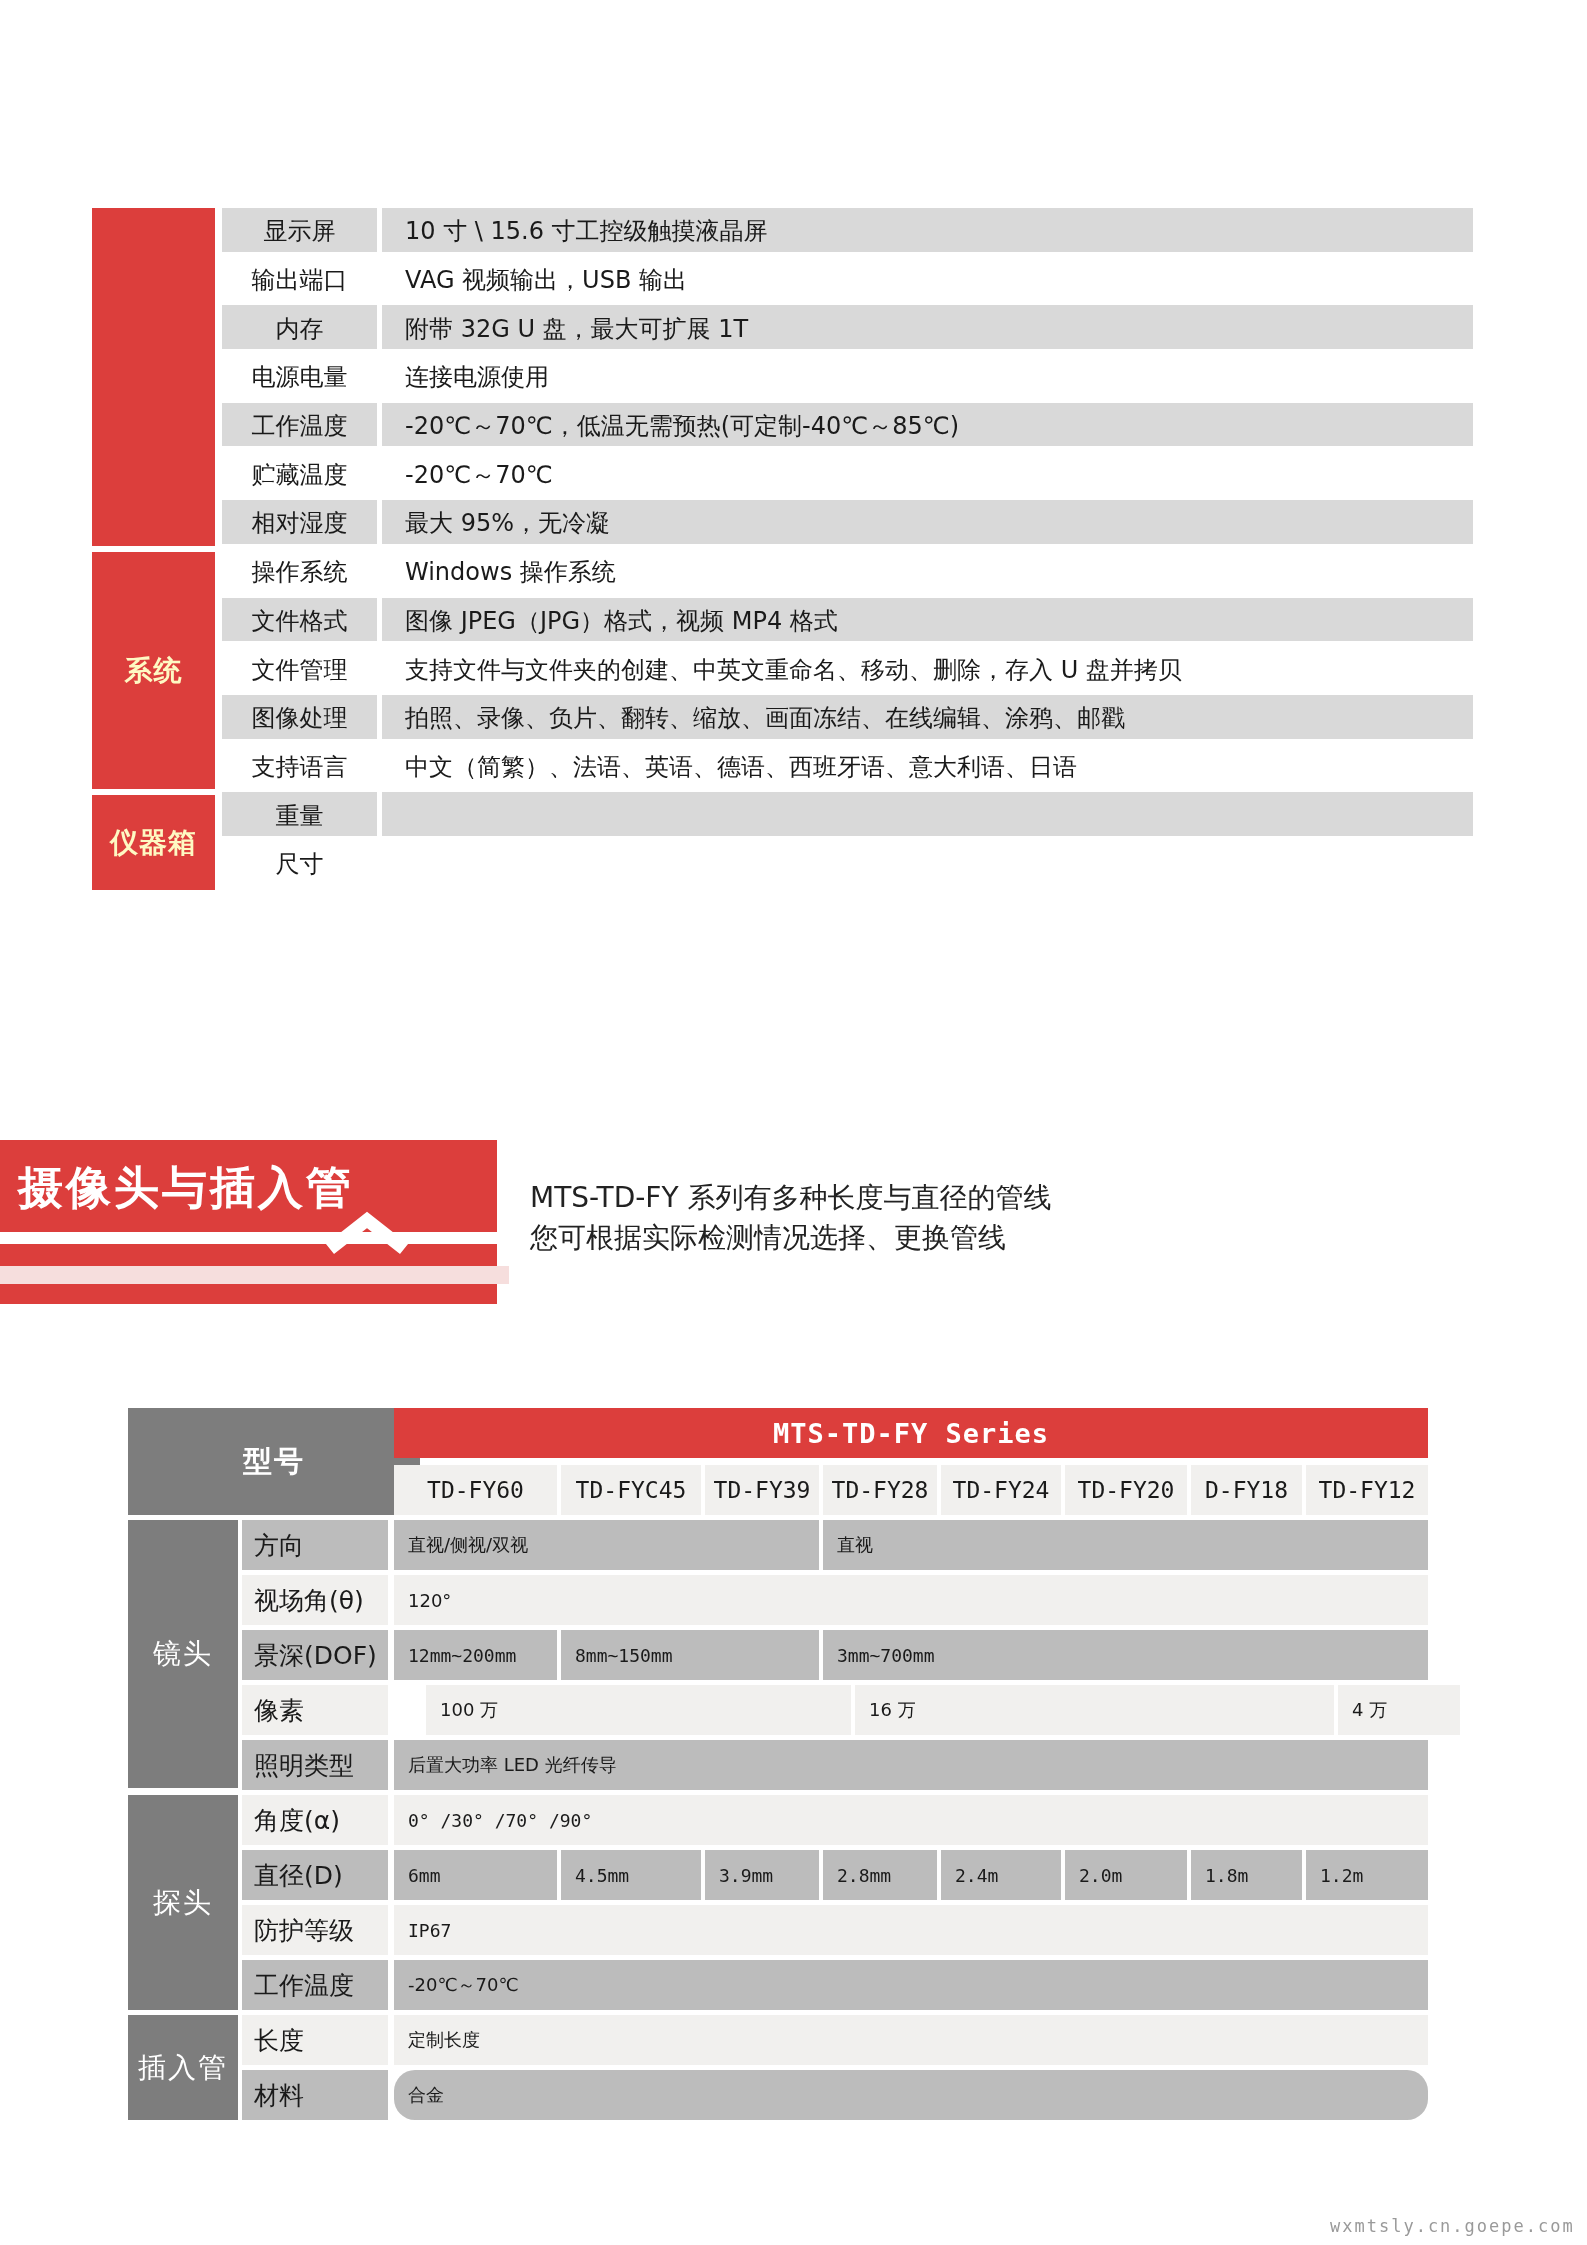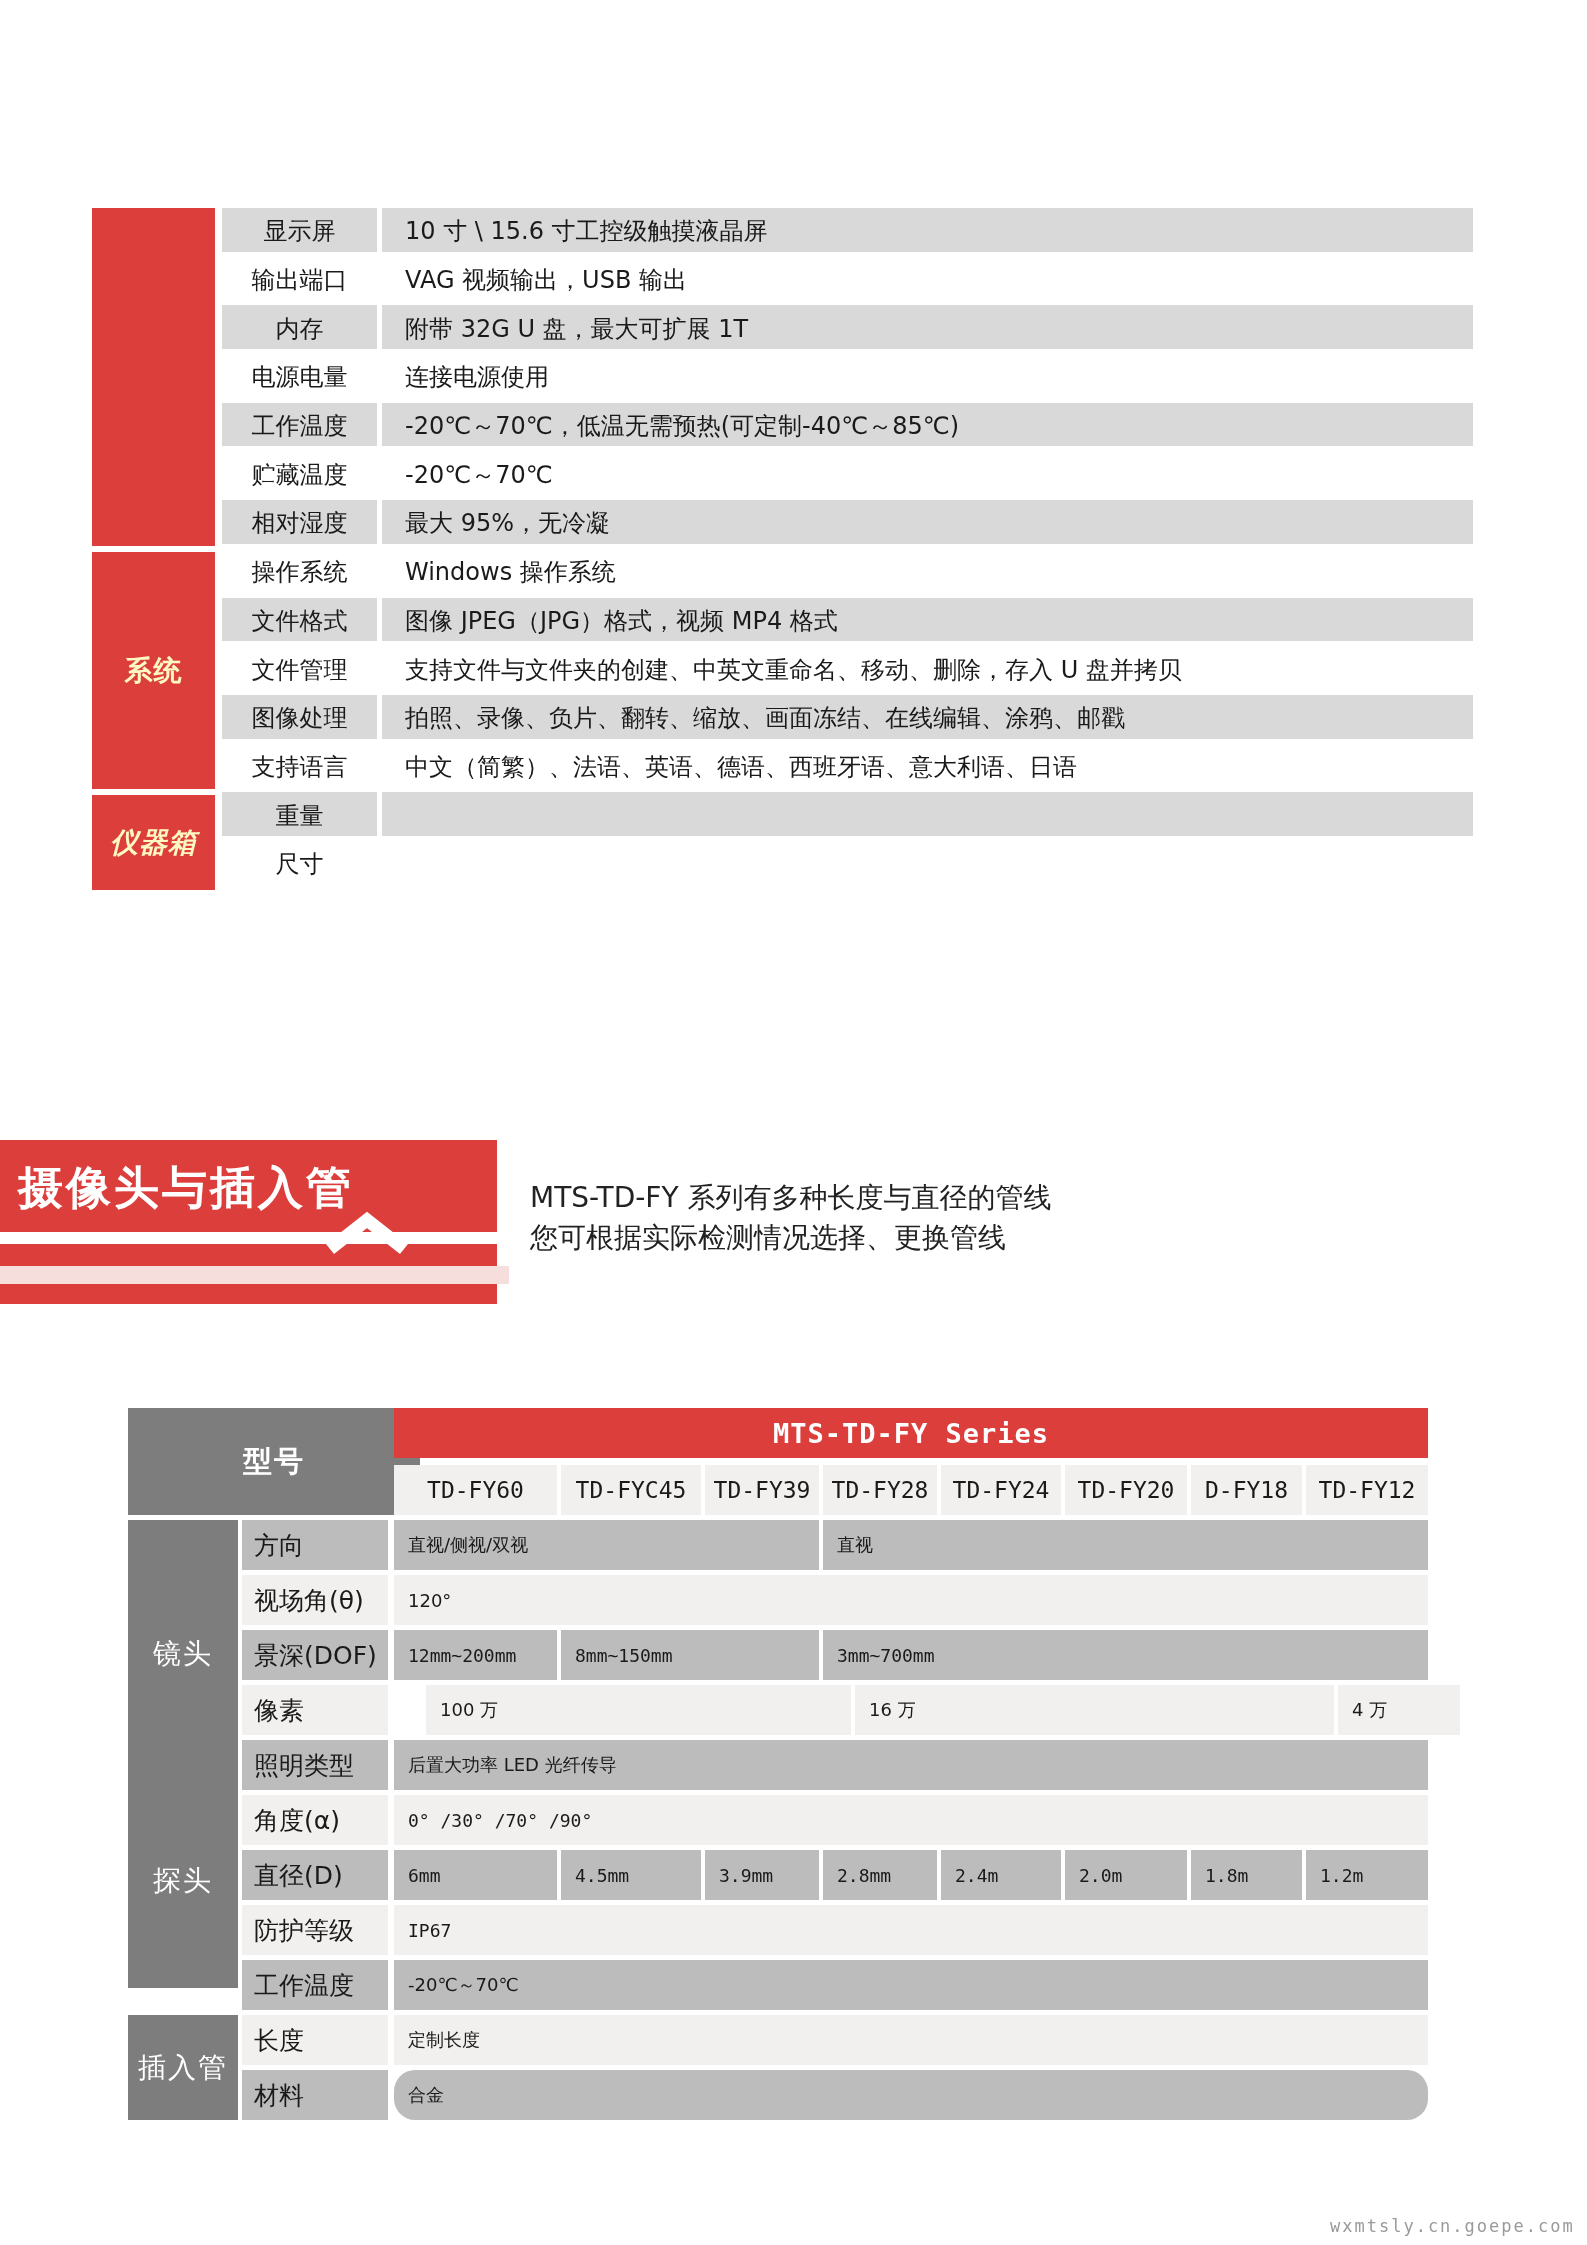--- a/index.html
+++ b/index.html
@@ -64,21 +64,21 @@
 
 <div class="page">
 
   <div class="spec-table">
     <div class="spec-sidebar" style="top:1px;height:338px;">
       <span></span>
     </div>
     <div class="spec-sidebar" style="top:345px;height:237px;">
       <span>系统</span>
     </div>
-    <div class="spec-sidebar" style="top:588px;height:95px;font-style:italic;">
+    <div class="spec-sidebar" style="top:588px;height:95px;">
       <span>仪器箱</span>
     </div>
 
     <div class="spec-rows">
       <div class="t1-row shade">
         <div class="t1-label">显示屏</div>
           <div class="t1-gap"></div>
         <div class="t1-value">10 寸 \ 15.6 寸工控级触摸液晶屏</div>
       </div>
       <div class="t1-row">
@@ -175,21 +175,21 @@
       <div class="mt-colhead mono">TD-FY28</div>
       <div class="mt-colhead mono">TD-FY24</div>
       <div class="mt-colhead mono">TD-FY20</div>
       <div class="mt-colhead mono">D-FY18</div>
       <div class="mt-colhead mono">TD-FY12</div>
     </div>
 
     <div class="mt-sidebar" style="top:115px;height:268px;">
       <span>镜头</span>
     </div>
-    <div class="mt-sidebar" style="top:368px;height:215px;">
+    <div class="mt-sidebar" style="top:390px;height:215px;">
       <span>探头</span>
     </div>
     <div class="mt-sidebar" style="top:610px;height:105px;">
       <span>插入管</span>
     </div>
 
     <div class="m-row" style="top:115px;">
       <div class="m-label dark">方向</div>
         <div class="m-rowgap"></div>
       <div class="m-cells">

